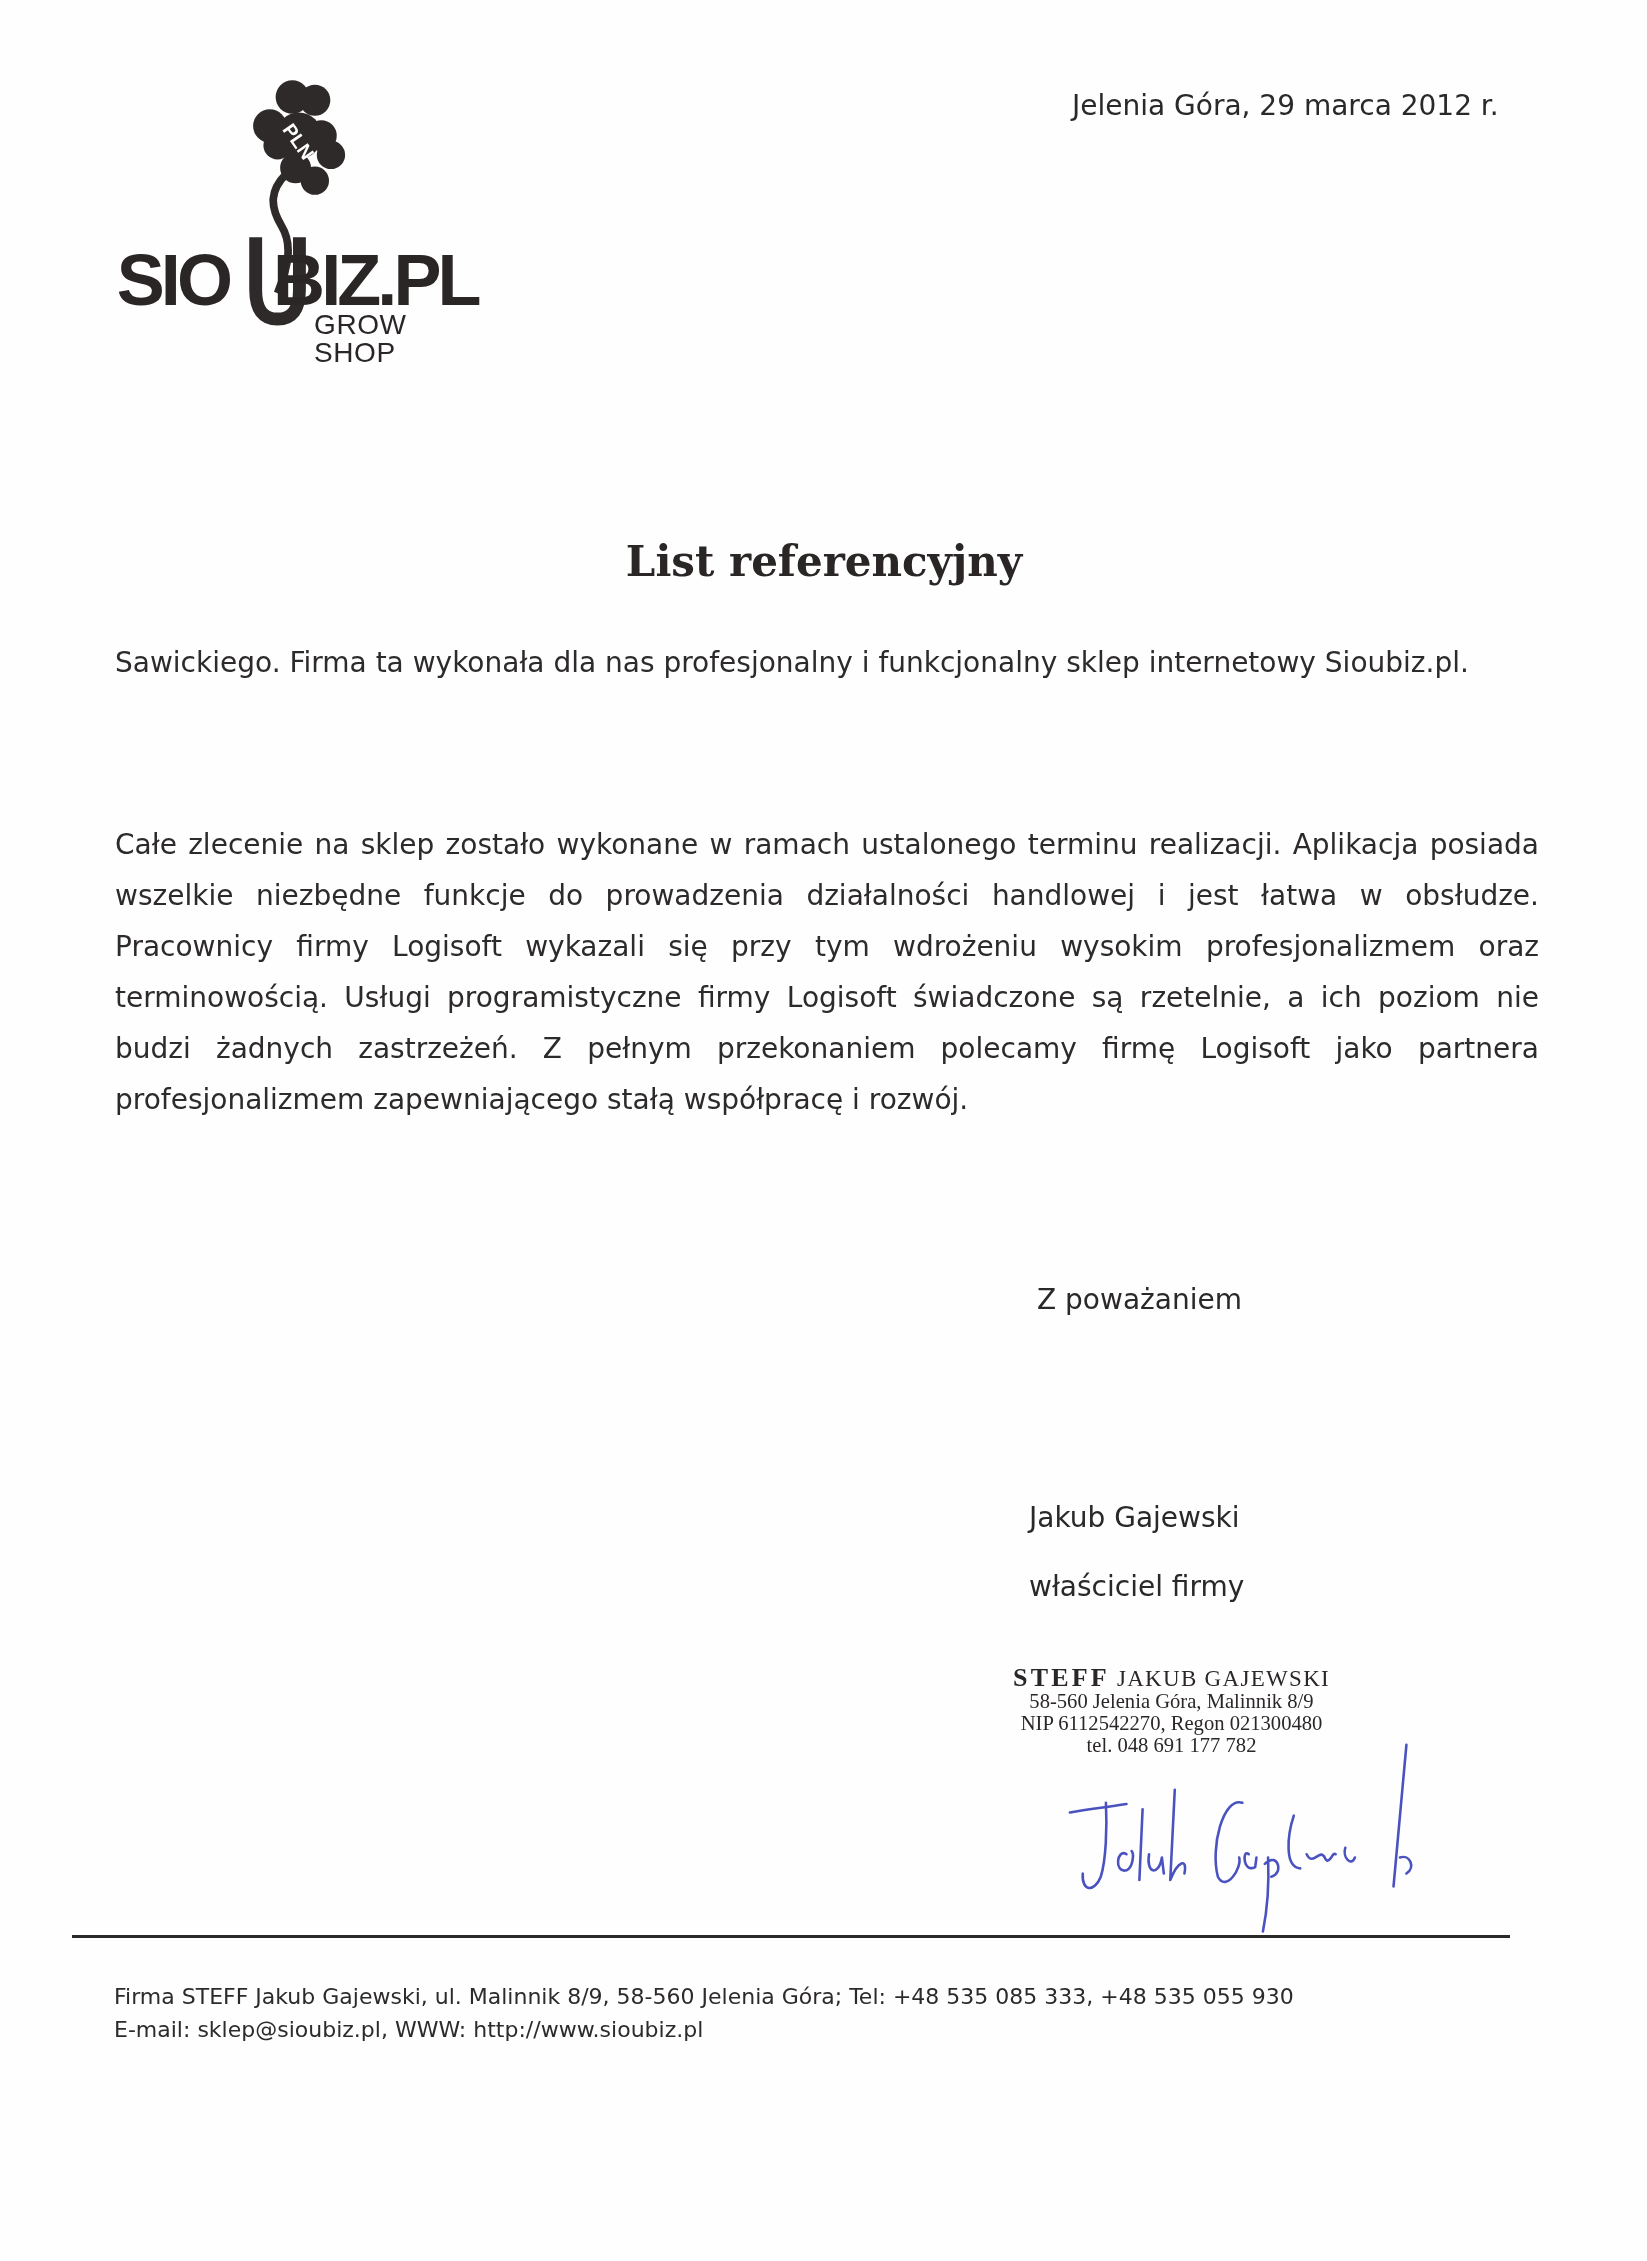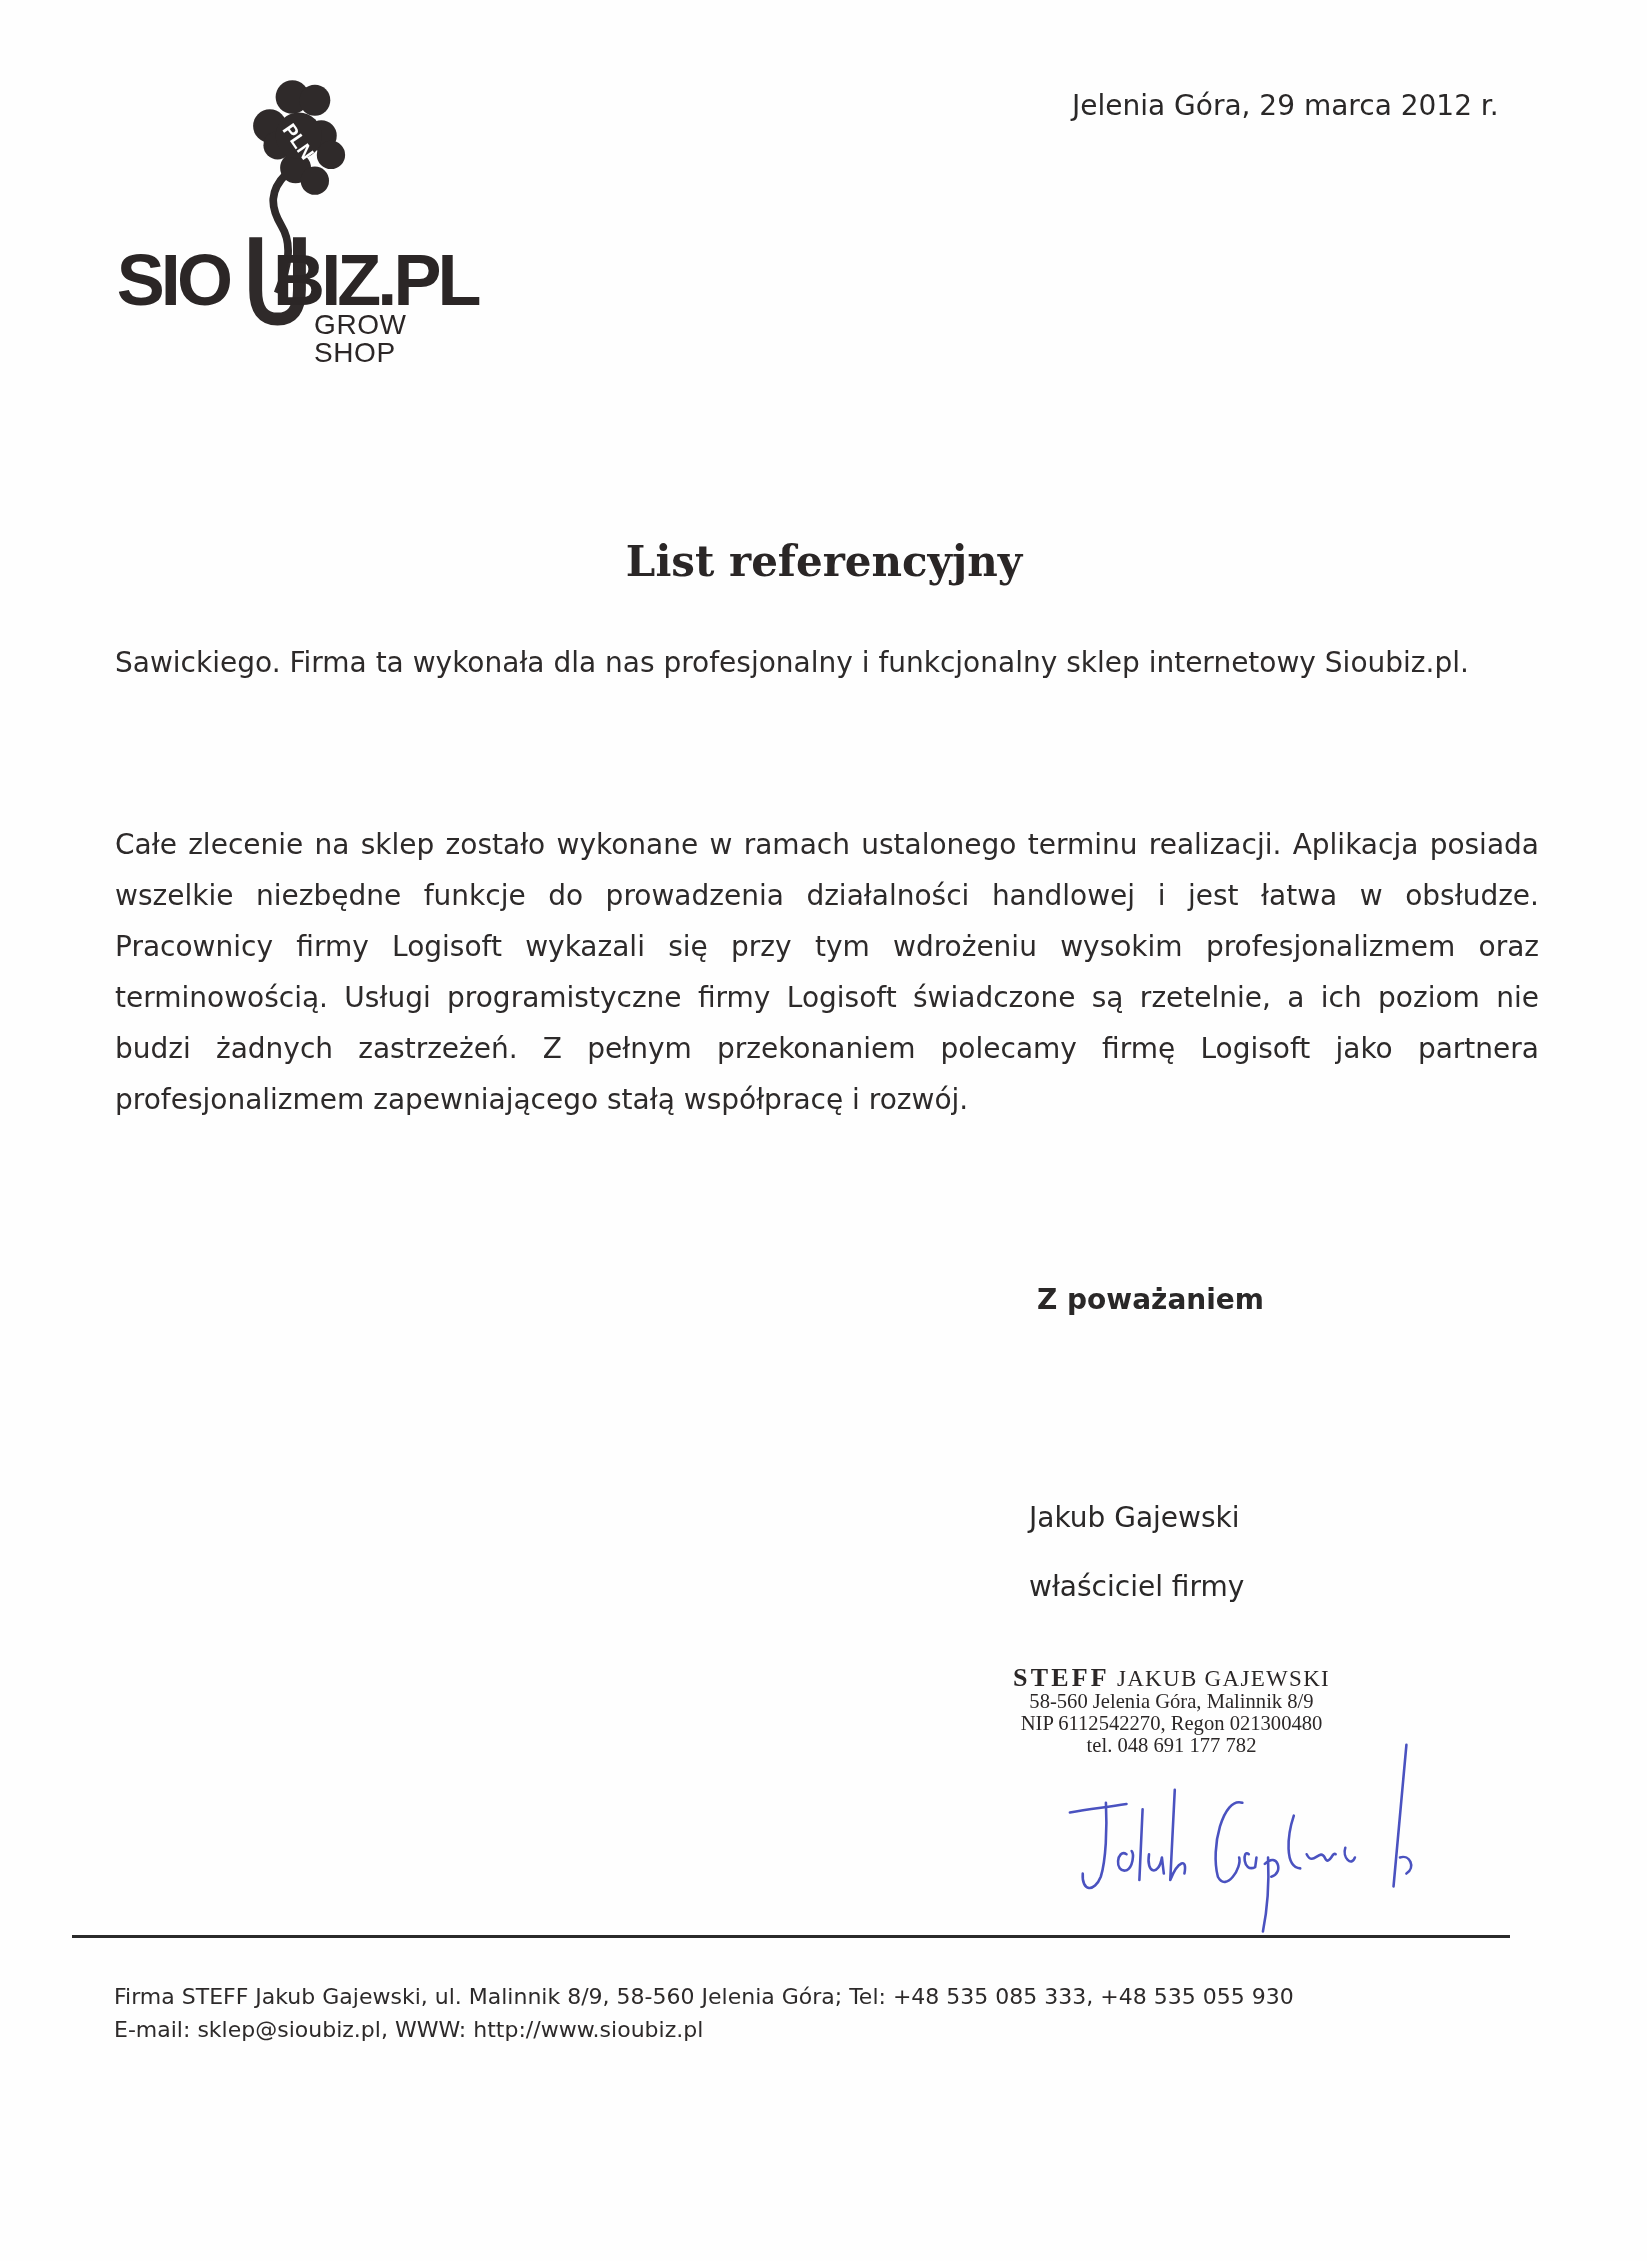--- a/index.html
+++ b/index.html
@@ -21,21 +21,21 @@
     .title { position: absolute; left: 0; width: 1648px; top: 509px; text-align: center;
              font-family: "DejaVu Serif", "Liberation Serif", serif; font-weight: bold; font-size: 42px; color: #2a2626; margin-top: 28px; }
 
     .para { position: absolute; left: 115px; width: 1424px; font-size: 28px; line-height: 51px;
             text-align: justify; color: #2d2a2a; }
     .para .line { display: block; text-align: justify; text-align-last: justify; white-space: nowrap; }
     .para .line.last { text-align-last: left; }
     .p1 { top: 637px; }
     .p2 { top: 819px; }
 
-    .closing { position: absolute; left: 1037px; top: 1283px; font-size: 28px; font-weight: bold; }
+    .closing { position: absolute; left: 1037px; top: 1283px; font-size: 28px; }
     .signer-name { position: absolute; left: 1029px; top: 1501px; font-size: 28px; }
     .signer-role { position: absolute; left: 1029px; top: 1570px; font-size: 28px; }
 
     .stamp { position: absolute; left: 1004px; top: 1664px; width: 335px; text-align: center;
              font-family: "Liberation Serif", "DejaVu Serif", serif; color: #2b2727; line-height: 1.05; }
     .stamp .s-head { font-size: 23px; letter-spacing: 1.3px; }
     .stamp .s-head b { font-size: 26px; letter-spacing: 3.2px; }
     .stamp .s-line { font-size: 20.6px; }
 
     .signature { position: absolute; left: 1030px; top: 1719px; width: 489px; height: 219px; }

